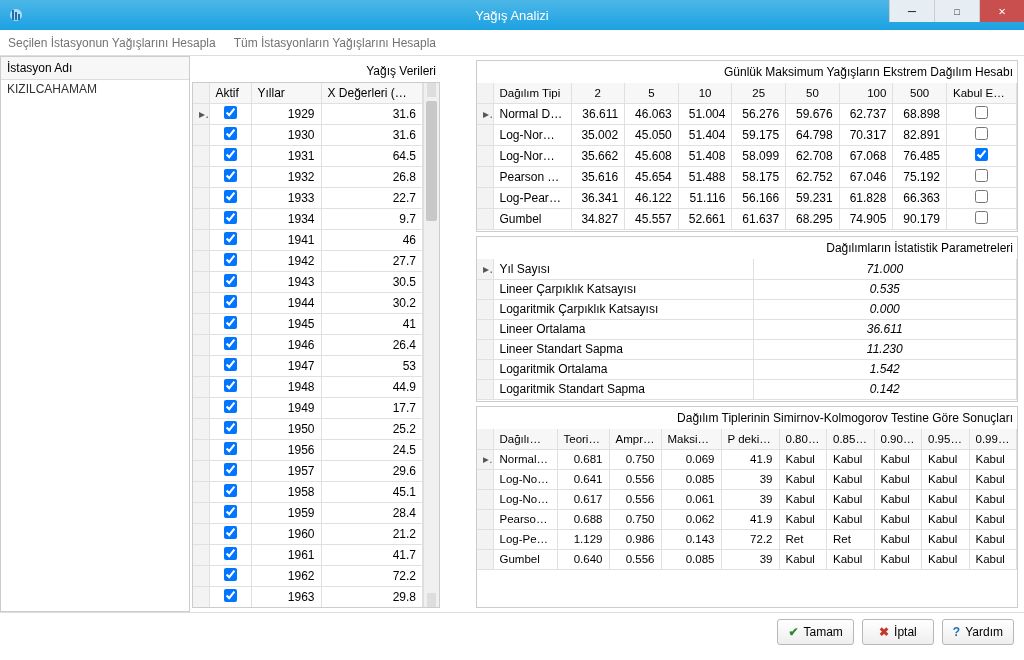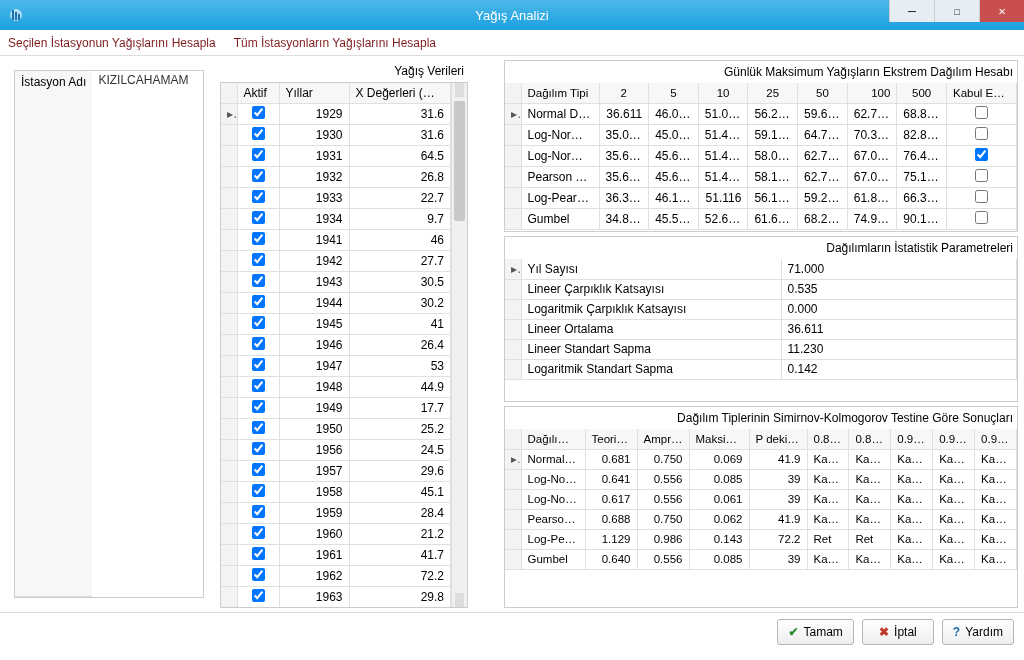--- a/index.html
+++ b/index.html
@@ -55,32 +55,32 @@
   
   .menubar {
     height: 26px;
     display: flex;
     align-items: center;
     padding: 0 8px;
     border-bottom: 1px solid #ddd;
     background: #fff;
     gap: 18px;
   }
-  .menubar span { color: #7f1d1d; cursor: pointer; }
+  .menubar span { color: #737373; cursor: pointer; }
 
   
   .main {
     display: flex;
     height: 556px;
   }
   .left-panel {
     width: 190px;
     border: 1px solid #ccc;
-    margin: 14px;
-    display: flex; flex-direction: row;
+    margin: 0;
+    display: flex; flex-direction: column;
     min-height: 0;
   }
   .left-panel .hdr {
     padding: 4px 6px;
     border-bottom: 1px solid #ddd;
     background: #f7f7f7;
   }
   .left-panel .body {
     flex: 1;
     padding: 2px 6px;
@@ -160,21 +160,21 @@
   }
   .panel-block {
     border: 1px solid #ccc;
     display: flex; flex-direction: column;
     min-height: 0;
   }
   .panel-block .body { flex: 1; overflow: hidden; }
   .dist-table th { font-size: 11.5px; }
   .dist-table td { font-size: 12px; }
   .stats td.label { width: 200px; }
-  .stats td.val { text-align: left; }
+  .stats td.val { text-align: center; font-style: italic; }
   .ks-table th, .ks-table td { font-size: 11.5px; }
   input[type=checkbox]{ width:13px; height:13px; }
 
   
   .footer {
     height: 38px;
     border-top: 1px solid #ddd;
     display: flex;
     align-items: center;
     justify-content: flex-end;
@@ -534,20 +534,25 @@
                 <td class="label">Lineer Ortalama</td>
                 <td class="val num">36.611</td>
               </tr>
               <tr>
                 <td class="row-indicator"></td>
                 <td class="label">Lineer Standart Sapma</td>
                 <td class="val num">11.230</td>
               </tr>
               <tr>
                 <td class="row-indicator"></td>
+                <td class="label">Logaritmik Ortalama</td>
+                <td class="val num">1.542</td>
+              </tr>
+              <tr>
+                <td class="row-indicator"></td>
                 <td class="label">Logaritmik Standart Sapma</td>
                 <td class="val num">0.142</td>
               </tr>
             </tbody>
         </table>
       </div>
     </div>
 
     <div class="panel-block" style="flex:1">
       <div class="section-title">Dağılım Tiplerinin Simirnov-Kolmogorov Testine Göre Sonuçları</div>

